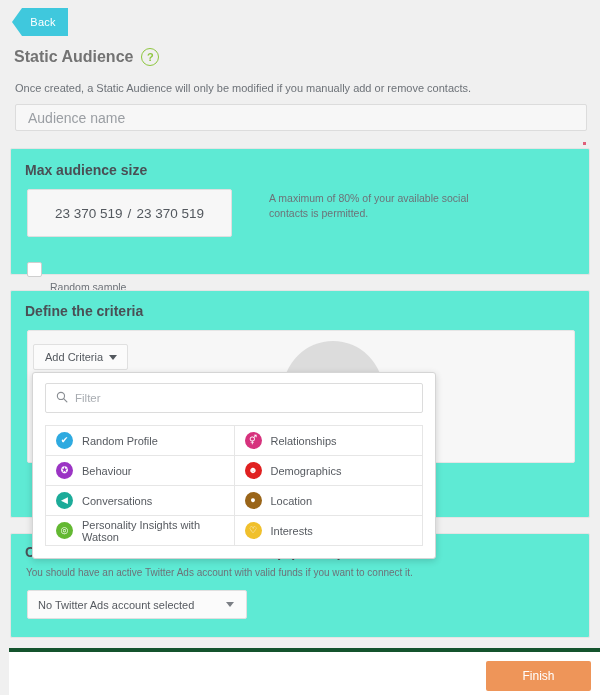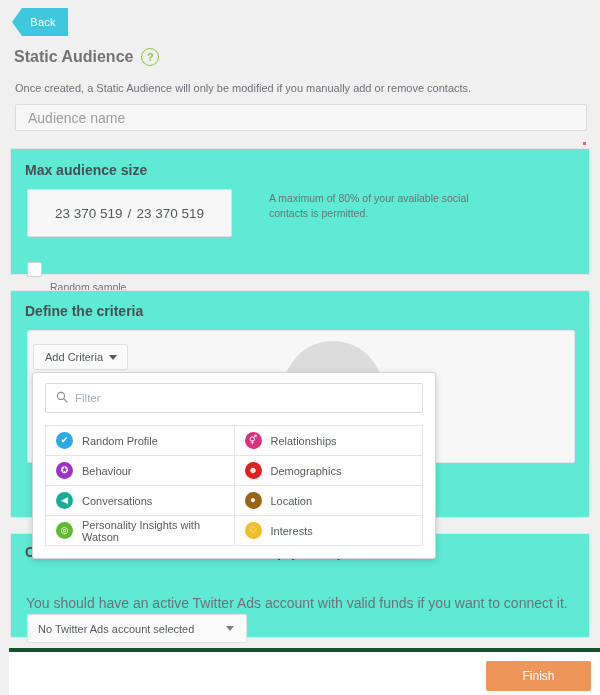--- a/index.html
+++ b/index.html
@@ -143,23 +143,23 @@
   }
   .mi-icon {
     width: 17px; height: 17px; border-radius: 50%;
     display: flex; align-items: center; justify-content: center;
     color: #fff; font-size: 9px; flex: 0 0 auto; line-height: 1;
   }
 
   
   #card-connect { left: 10px; top: 533px; width: 580px; height: 105px; }
   .connect-title { position: absolute; left: 14px; top: 10px; font-size: 14px; font-weight: bold; color: #4a4f55; }
-  .connect-sub { position: absolute; left: 15px; top: 33px; font-size: 14px; color: #6d7278; margin-top: 28px; }
+  .connect-sub { position: absolute; left: 15px; top: 33px; font-size: 10px; color: #6d7278; }
   .select-box {
-    position: absolute; left: 16px; top: 80px; width: 220px; height: 29px;
+    position: absolute; left: 16px; top: 56px; width: 220px; height: 29px;
     background: #fbfbfb; border: 1px solid #e0e0e0; border-radius: 2px;
     display: flex; align-items: center; padding: 0 10px;
     font-size: 11px; color: #55595f; cursor: pointer;
   }
   .select-caret {
     position: absolute; right: 12px; width: 0; height: 0;
     border-left: 4px solid transparent; border-right: 4px solid transparent;
     border-top: 5px solid #7b7f85;
   }
 

